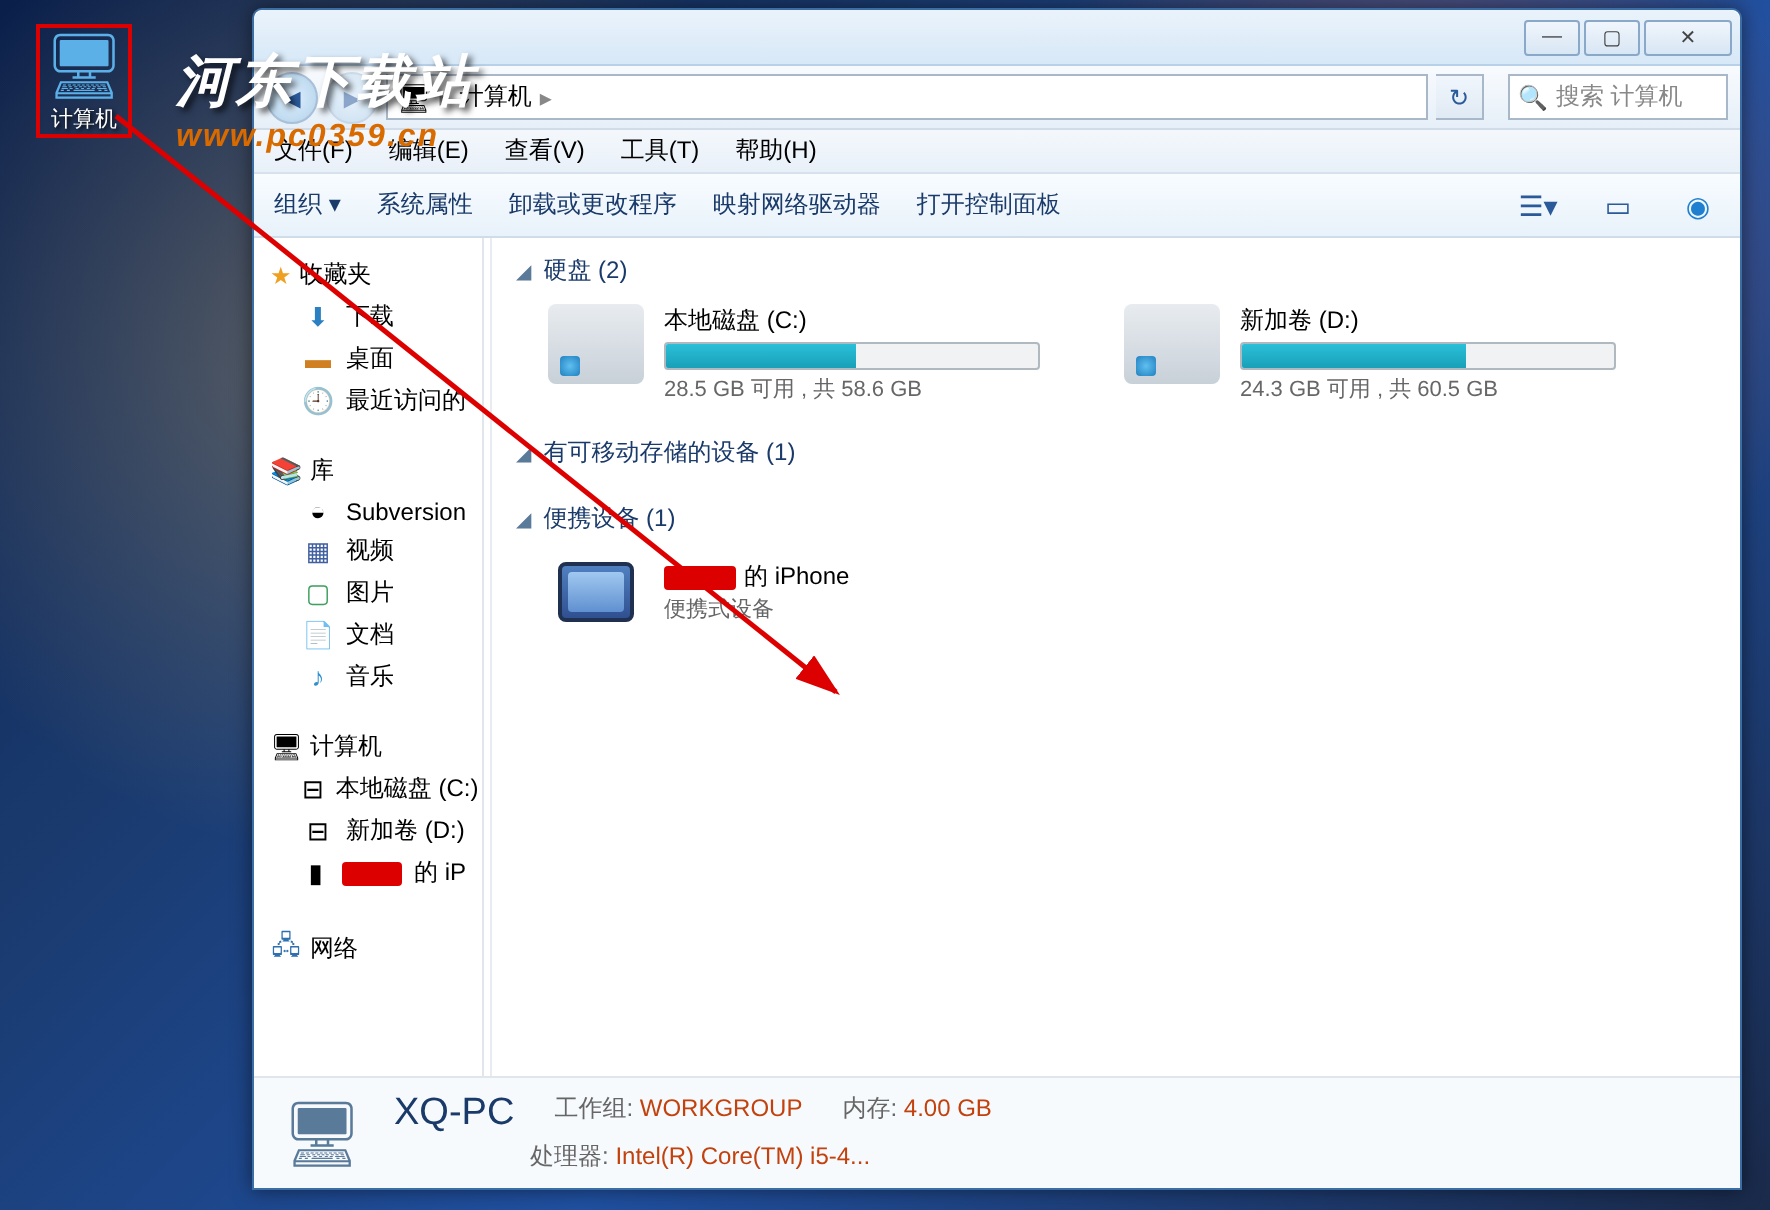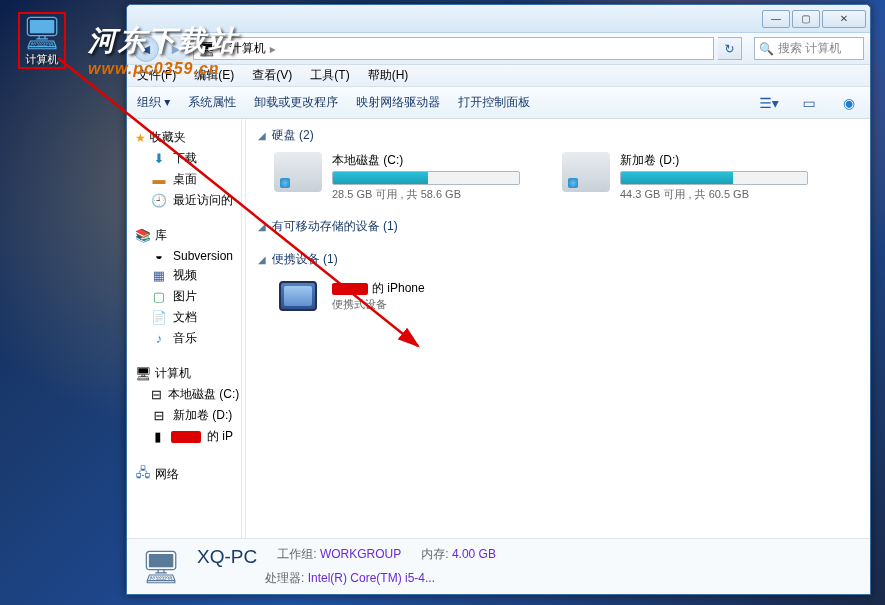--- a/index.html
+++ b/index.html
@@ -69,21 +69,21 @@
 .device .ph-icon .phone::after { content:''; position:absolute; inset: 3px 3px 3px 3px; background: linear-gradient(#a0c8f0, #6090d0); border-radius: 2px; }
 .device-info .name { color: #000; display:flex; align-items:center; gap:4px; }
 .device-info .sub { color: #666; font-size: 11px; }
 .redacted { display:inline-block; width: 36px; height: 12px; background: #d00; border-radius: 2px; }
 
 .statusbar { height: 56px; border-top: 1px solid #e0e6ec; display: flex; align-items: center; padding: 6px 12px; gap: 14px; font-size: 12px; background: #f6fafd; }
 .statusbar .pc-icon { width: 44px; height: 44px; display:flex; align-items:center; justify-content:center; font-size: 32px; color: #5a7a9a; }
 .statusbar .info { display: flex; flex-direction: column; gap: 2px; }
 .statusbar .row { display: flex; gap: 20px; }
 .statusbar .label { color: #666; }
-.statusbar .val { color: #6d28d9; }
+.statusbar .val { color: #c2410c; }
 .statusbar .pcname { font-size: 19px; color: #1a3a6a; }
 </style>
 </head>
 <body>
 
 <div class="desktop-bg"></div>
 
 <div class="desktop-icon">
   <div class="icon-img">🖥</div>
   <div class="icon-label">计算机</div>
@@ -243,21 +243,21 @@
               <div class="drive-free">28.5 GB 可用 , 共 58.6 GB</div>
             </div>
           </div>
           <div class="drive">
             <div class="drive-icon hdd"></div>
             <div class="drive-info">
               <div class="drive-name">新加卷 (D:)</div>
               <div class="drive-bar">
                   <div class="drive-fill" style="width:60%"></div>
                 </div>
-              <div class="drive-free">44.3 GB 可用 , 共 60.5 GB</div>
+              <div class="drive-free">24.3 GB 可用 , 共 60.5 GB</div>
             </div>
           </div>
         </div>
       </div>
 
       <div class="category">
         <div class="cat-header">
             <span class="tri">◢</span>
             <span>有可移动存储的设备 (1)</span>
           </div>

